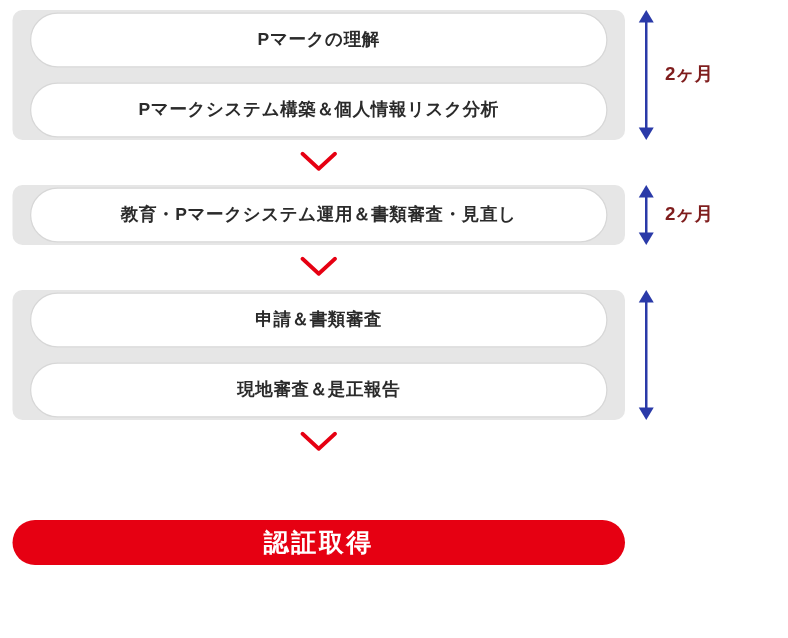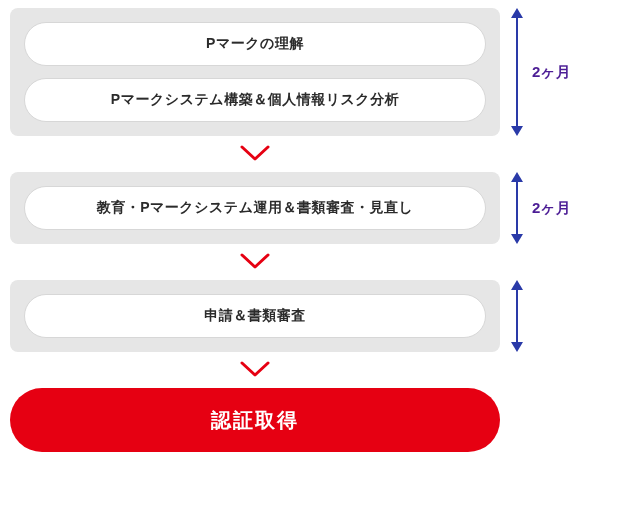--- a/index.html
+++ b/index.html
@@ -18,21 +18,21 @@
   .phase-row {
     display: flex;
     width: 610px;
     align-items: stretch;
     gap: 10px;
   }
   .phase-box {
     flex: 0 0 490px;
     background: #e6e6e6;
     border-radius: 8px;
-    padding: 14px 14px;
+    padding: 2px 14px;
     display: flex;
     flex-direction: column;
     gap: 12px;
   }
   .step-pill {
     background: #ffffff;
     border: 1px solid #d7d7d7;
     border-radius: 999px;
     height: 44px;
     display: flex;
@@ -68,21 +68,21 @@
     position: absolute;
     width: 0; height: 0;
     border-left: 6px solid transparent;
     border-right: 6px solid transparent;
   }
   .dur-arrow .head-up { top: 0; border-bottom: 10px solid #2a3aa8; }
   .dur-arrow .head-down { bottom: 0; border-top: 10px solid #2a3aa8; }
   .dur-label {
     display: flex;
     align-items: center;
-    color: #4c1d95;
+    color: #7f1d1d;
     font-size: 15px;
     font-weight: 700;
     line-height: 1.35;
     white-space: pre-line;
   }
   .connector {
     height: 36px;
     display: flex;
     align-items: center;
     justify-content: center;
@@ -93,27 +93,28 @@
   .connector svg { display:block; }
   .final-row {
     width: 610px;
     display: flex;
   }
   .final-pill {
     width: 490px;
     background: #e60012;
     color: #ffffff;
     border-radius: 999px;
-    height: 64px;
+    height: 36px;
     display: flex;
     align-items: center;
     justify-content: center;
     font-size: 20px;
     font-weight: 700;
     letter-spacing: 2px;
+    margin-top: 44px;
   }
 </style>
 </head>
 <body>
 
 <div class="wrap">
 
   <div class="phase-row">
     <div class="phase-box">
       <div class="step-pill">Pマークの理解</div>
@@ -151,20 +152,21 @@
 
   <div class="connector">
     <svg width="30" height="18" viewBox="0 0 30 18">
       <polyline points="2,2 15,14 28,2" fill="none" stroke="#e60012" stroke-width="3" stroke-linecap="round" stroke-linejoin="round"></polyline>
     </svg>
   </div>
 
   <div class="phase-row">
     <div class="phase-box">
       <div class="step-pill">申請＆書類審査</div>
+      <div class="step-pill">現地審査＆是正報告</div>
     </div>
     <div class="dur-col">
       <div class="dur-arrow">
         <span class="head-up"></span>
           <span class="shaft"></span>
           <span class="head-down"></span>
       </div>
     </div>
   </div>
 

